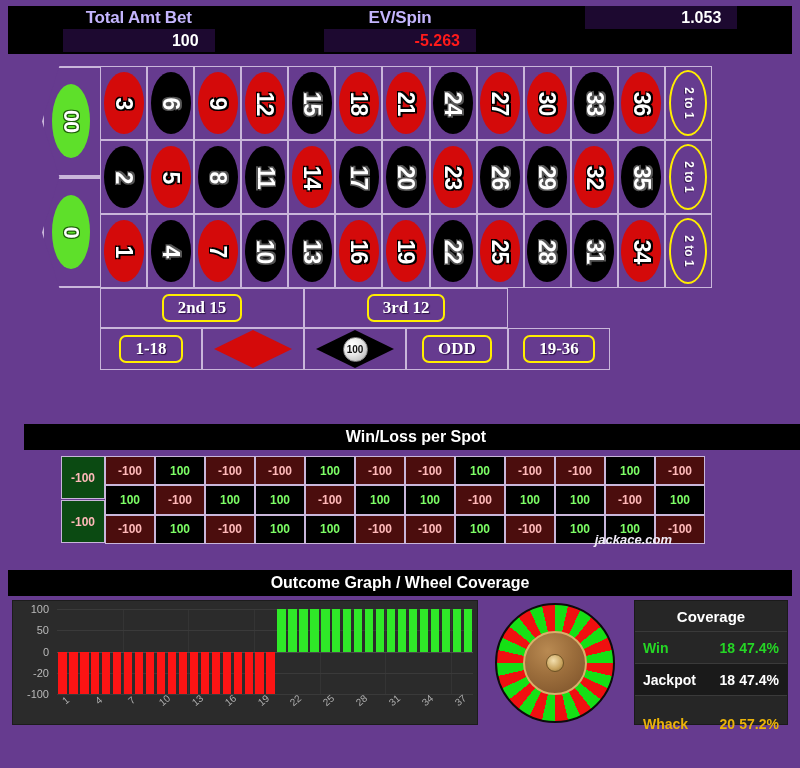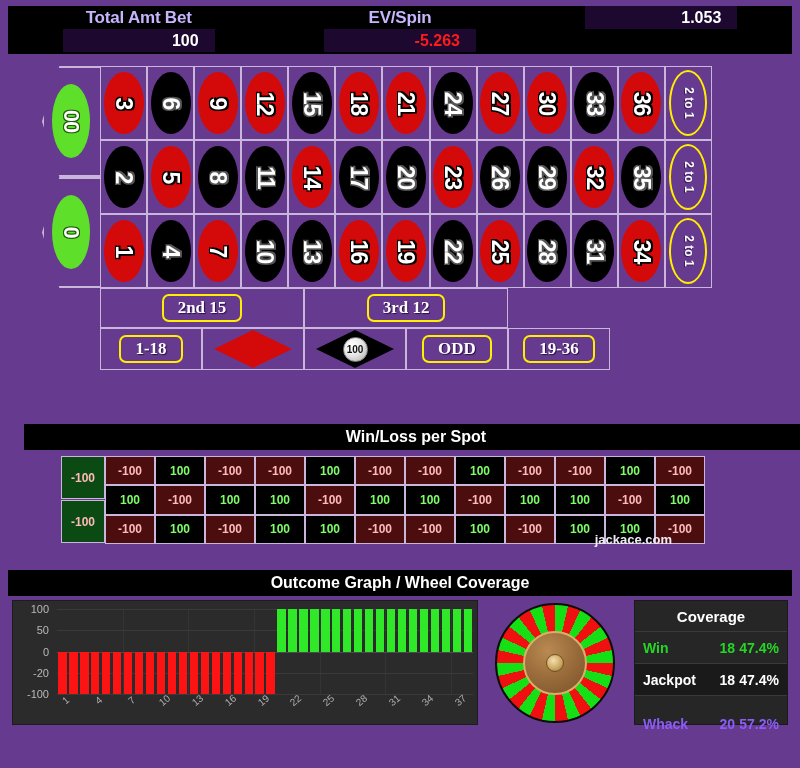--- a/index.html
+++ b/index.html
@@ -159,21 +159,21 @@
   }
   .wl-cell{
     border:1px solid #c9b6da;box-sizing:border-box;
     display:flex;align-items:center;justify-content:center;
     font-size:12px;font-weight:bold;
   }
   .wl-cell.win{background:#000;color:#7dff66;}
   .wl-cell.loss{background:#4b0d0d;color:#ffb9b9;}
   .brand{
     position:absolute;right:8px;top:108px;
-    color:#f0eaf7;font-size:13px;font-weight:bold;
+    color:#f0eaf7;font-size:13px;font-style:italic;font-weight:bold;
   }
 
   
   .og{position:absolute;left:0;top:570px;width:800px;height:198px;}
   .chartpanel{
     position:absolute;left:12px;top:30px;width:466px;height:125px;
     background:#2b2b2b;border:1px solid #1c1c1c;box-sizing:border-box;
   }
   .plot{position:absolute;left:44px;top:8px;right:4px;bottom:30px;}
   .ylabels{position:absolute;left:0;top:8px;width:40px;bottom:30px;}
@@ -224,21 +224,21 @@
     height:30px;display:flex;align-items:center;justify-content:center;
     color:#fff;font-size:15px;font-weight:bold;background:#262626;
   }
   .covrow{display:flex;height:31px;align-items:center;border-top:1px solid #3a3a3a;}
   .covrow.alt{background:#1a1a1a;}
   .cov-name{flex:0 0 74px;padding-left:8px;font-size:14px;font-weight:bold;box-sizing:border-box;}
   .cov-n{flex:0 0 26px;text-align:right;font-size:14px;font-weight:bold;}
   .cov-p{flex:1;text-align:right;padding-right:8px;font-size:14px;font-weight:bold;box-sizing:border-box;}
   .c-win{color:#25d625;}
   .c-jack{color:#ffffff;}
-  .c-whack{color:#8b5cf6;margin-top:24px;}
+  .c-whack{color:#eab308;margin-top:24px;}
 </style>
 </head>
 <body>
 
 <div class="app">
 
   <div class="stats">
     <div class="stat">
       <div class="stat-label">Total Amt Bet</div>
       <div class="stat-valbox">

